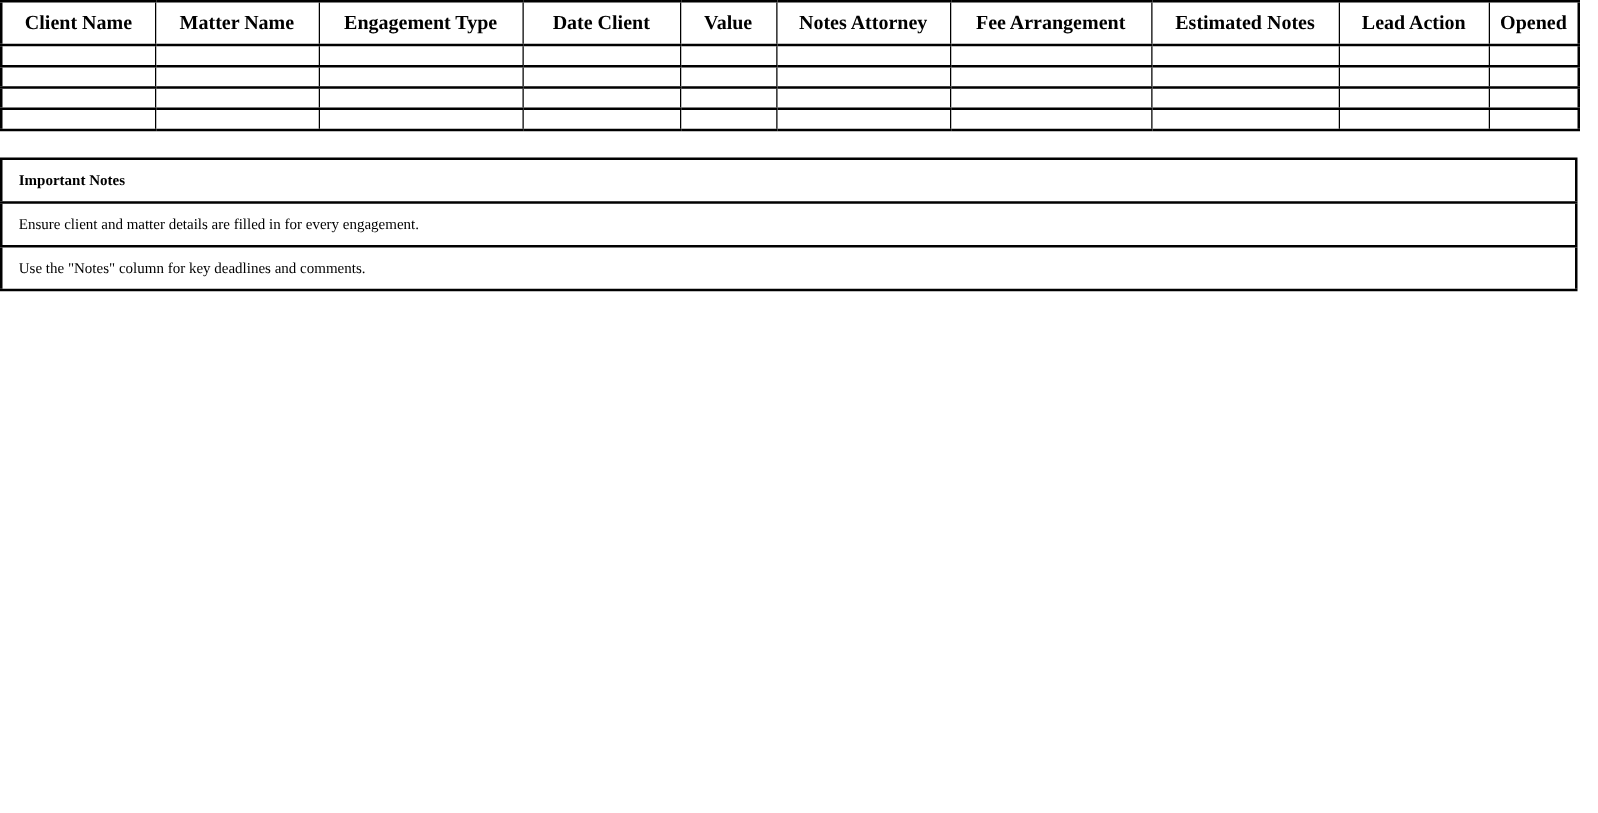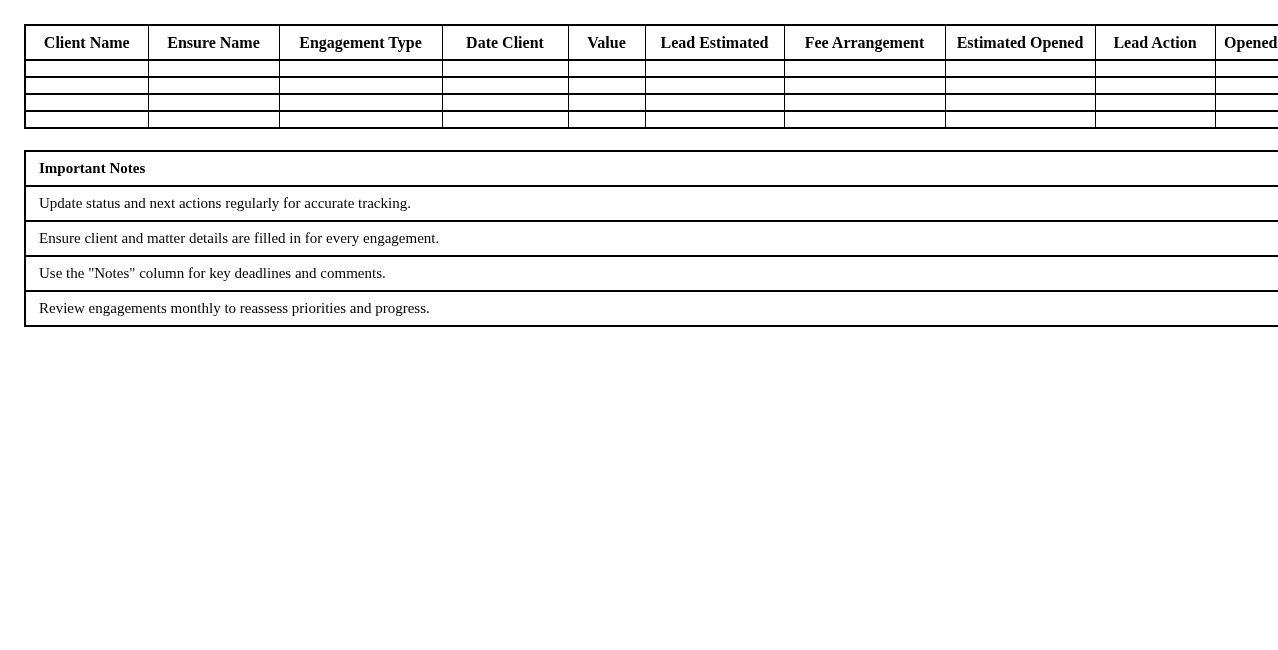--- a/index.html
+++ b/index.html
@@ -6,21 +6,21 @@
   html, body {
     margin: 0;
     padding: 0;
     background: #ffffff;
     width: 1278px;
     height: 650px;
     font-family: "Liberation Serif", serif;
     color: #000000;
   }
   .page {
-    padding: 24px;
+    padding: 0;
   }
   table {
     border-collapse: collapse;
     table-layout: fixed;
     width: 1262px;
     background: #ffffff;
   }
   
   .engagement-table {
     border: 2px solid #000000;
@@ -54,21 +54,21 @@
   .notes-table {
     margin-top: 21px;
     border: 2px solid #000000;
   }
   .notes-table td {
     border-top: 2px solid #000000;
     border-bottom: 2px solid #000000;
     padding: 0 0 0 13px;
     height: 35px;
     vertical-align: middle;
-    font-size: 15px;
+    font-size: 12px;
     text-align: left;
   }
   .notes-table .notes-header {
     font-weight: bold;
   }
 </style>
 </head>
 <body>
 
 <div class="page">
@@ -82,27 +82,27 @@
         <col style="width:77px">
         <col style="width:139px">
       <col style="width:161px">
         <col style="width:150px">
         <col style="width:120px">
       <col style="width:72px">
     </colgroup>
     <thead>
       <tr>
         <th>Client Name</th>
-        <th>Ensure Name</th>
+        <th>Matter Name</th>
         <th>Engagement Type</th>
         <th>Date Client</th>
         <th>Value</th>
-        <th>Lead Estimated</th>
+        <th>Notes Attorney</th>
         <th>Fee Arrangement</th>
-        <th>Estimated Opened</th>
+        <th>Estimated Notes</th>
         <th>Lead Action</th>
         <th>Opened</th>
       </tr>
     </thead>
     <tbody>
       <tr>
         <td></td>
           <td></td>
           <td></td>
           <td></td>
@@ -151,27 +151,21 @@
       </tr>
     </tbody>
   </table>
 
   <table class="notes-table">
     <tbody>
       <tr>
         <td class="notes-header">Important Notes</td>
       </tr>
       <tr>
-        <td>Update status and next actions regularly for accurate tracking.</td>
-      </tr>
-      <tr>
         <td>Ensure client and matter details are filled in for every engagement.</td>
       </tr>
       <tr>
         <td>Use the "Notes" column for key deadlines and comments.</td>
-      </tr>
-      <tr>
-        <td>Review engagements monthly to reassess priorities and progress.</td>
       </tr>
     </tbody>
   </table>
 
 </div>
 
 </body></html>

